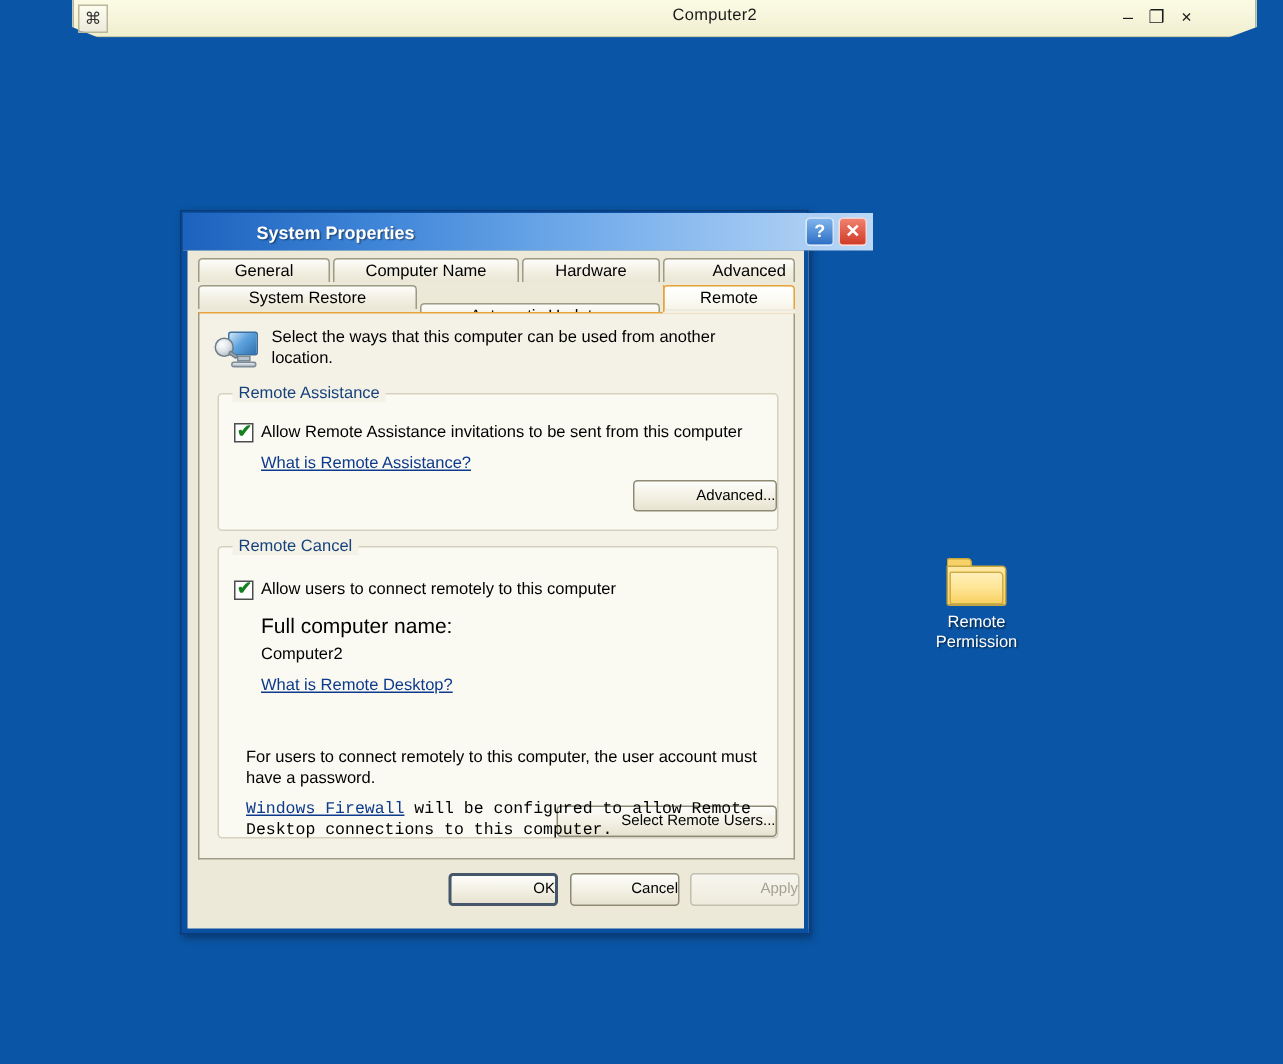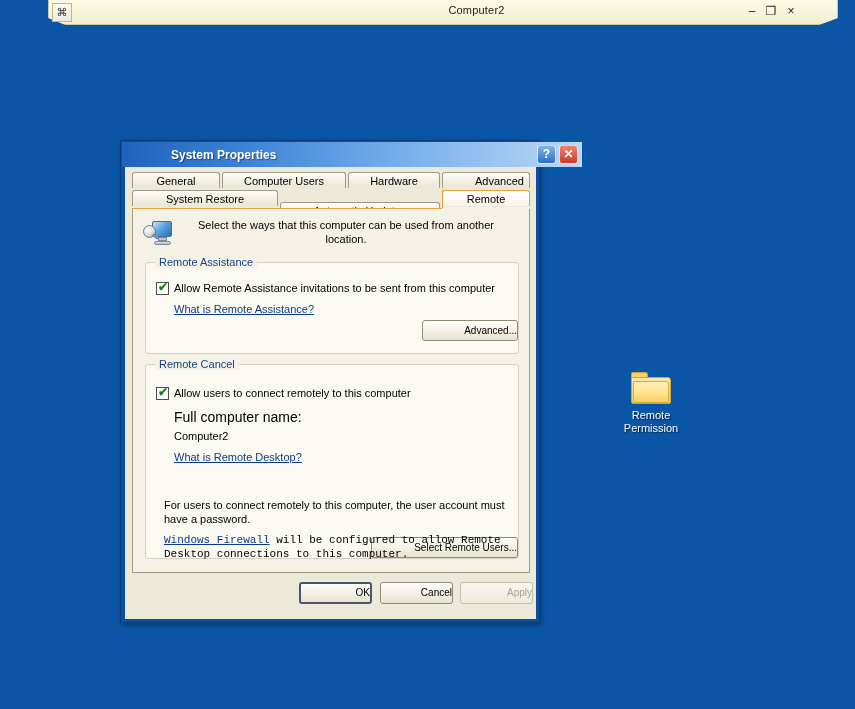--- a/index.html
+++ b/index.html
@@ -243,21 +243,20 @@
     background: #e8a33d;
     z-index: 7;
   }
 
   
   #panel-header {
     position: absolute;
     left: 10px; top: 9px;
     display: flex;
     width: 375px;
-    text-align: center;
   }
   #remote-icon {
     width: 30px; height: 30px;
     position: relative;
     flex: 0 0 30px;
     margin-right: 8px;
     margin-top: 1px;
   }
   #remote-icon .monitor {
     position: absolute;
@@ -511,21 +510,21 @@
       <div class="tb-btn tb-help">?</div>
       <div class="tb-btn tb-close">✕</div>
     </div>
   </div>
 
   <div id="dialog-body">
 
     <div id="tabstrip">
       <div class="tab-row">
         <div class="tab" id="tab-general">General</div>
-        <div class="tab" id="tab-computer">Computer Users</div>
+        <div class="tab" id="tab-computer">Computer Name</div>
         <div class="tab" id="tab-hardware">Hardware</div>
         <div class="tab" id="tab-advanced">Advanced</div>
       </div>
       <div class="tab-row">
         <div class="tab" id="tab-restore">System Restore</div>
         <div class="tab" id="tab-autoupd">Automatic Updates</div>
         <div class="tab selected" id="tab-remote">Remote</div>
       </div>
     </div>
     <div id="active-tab-left-accent"></div>

